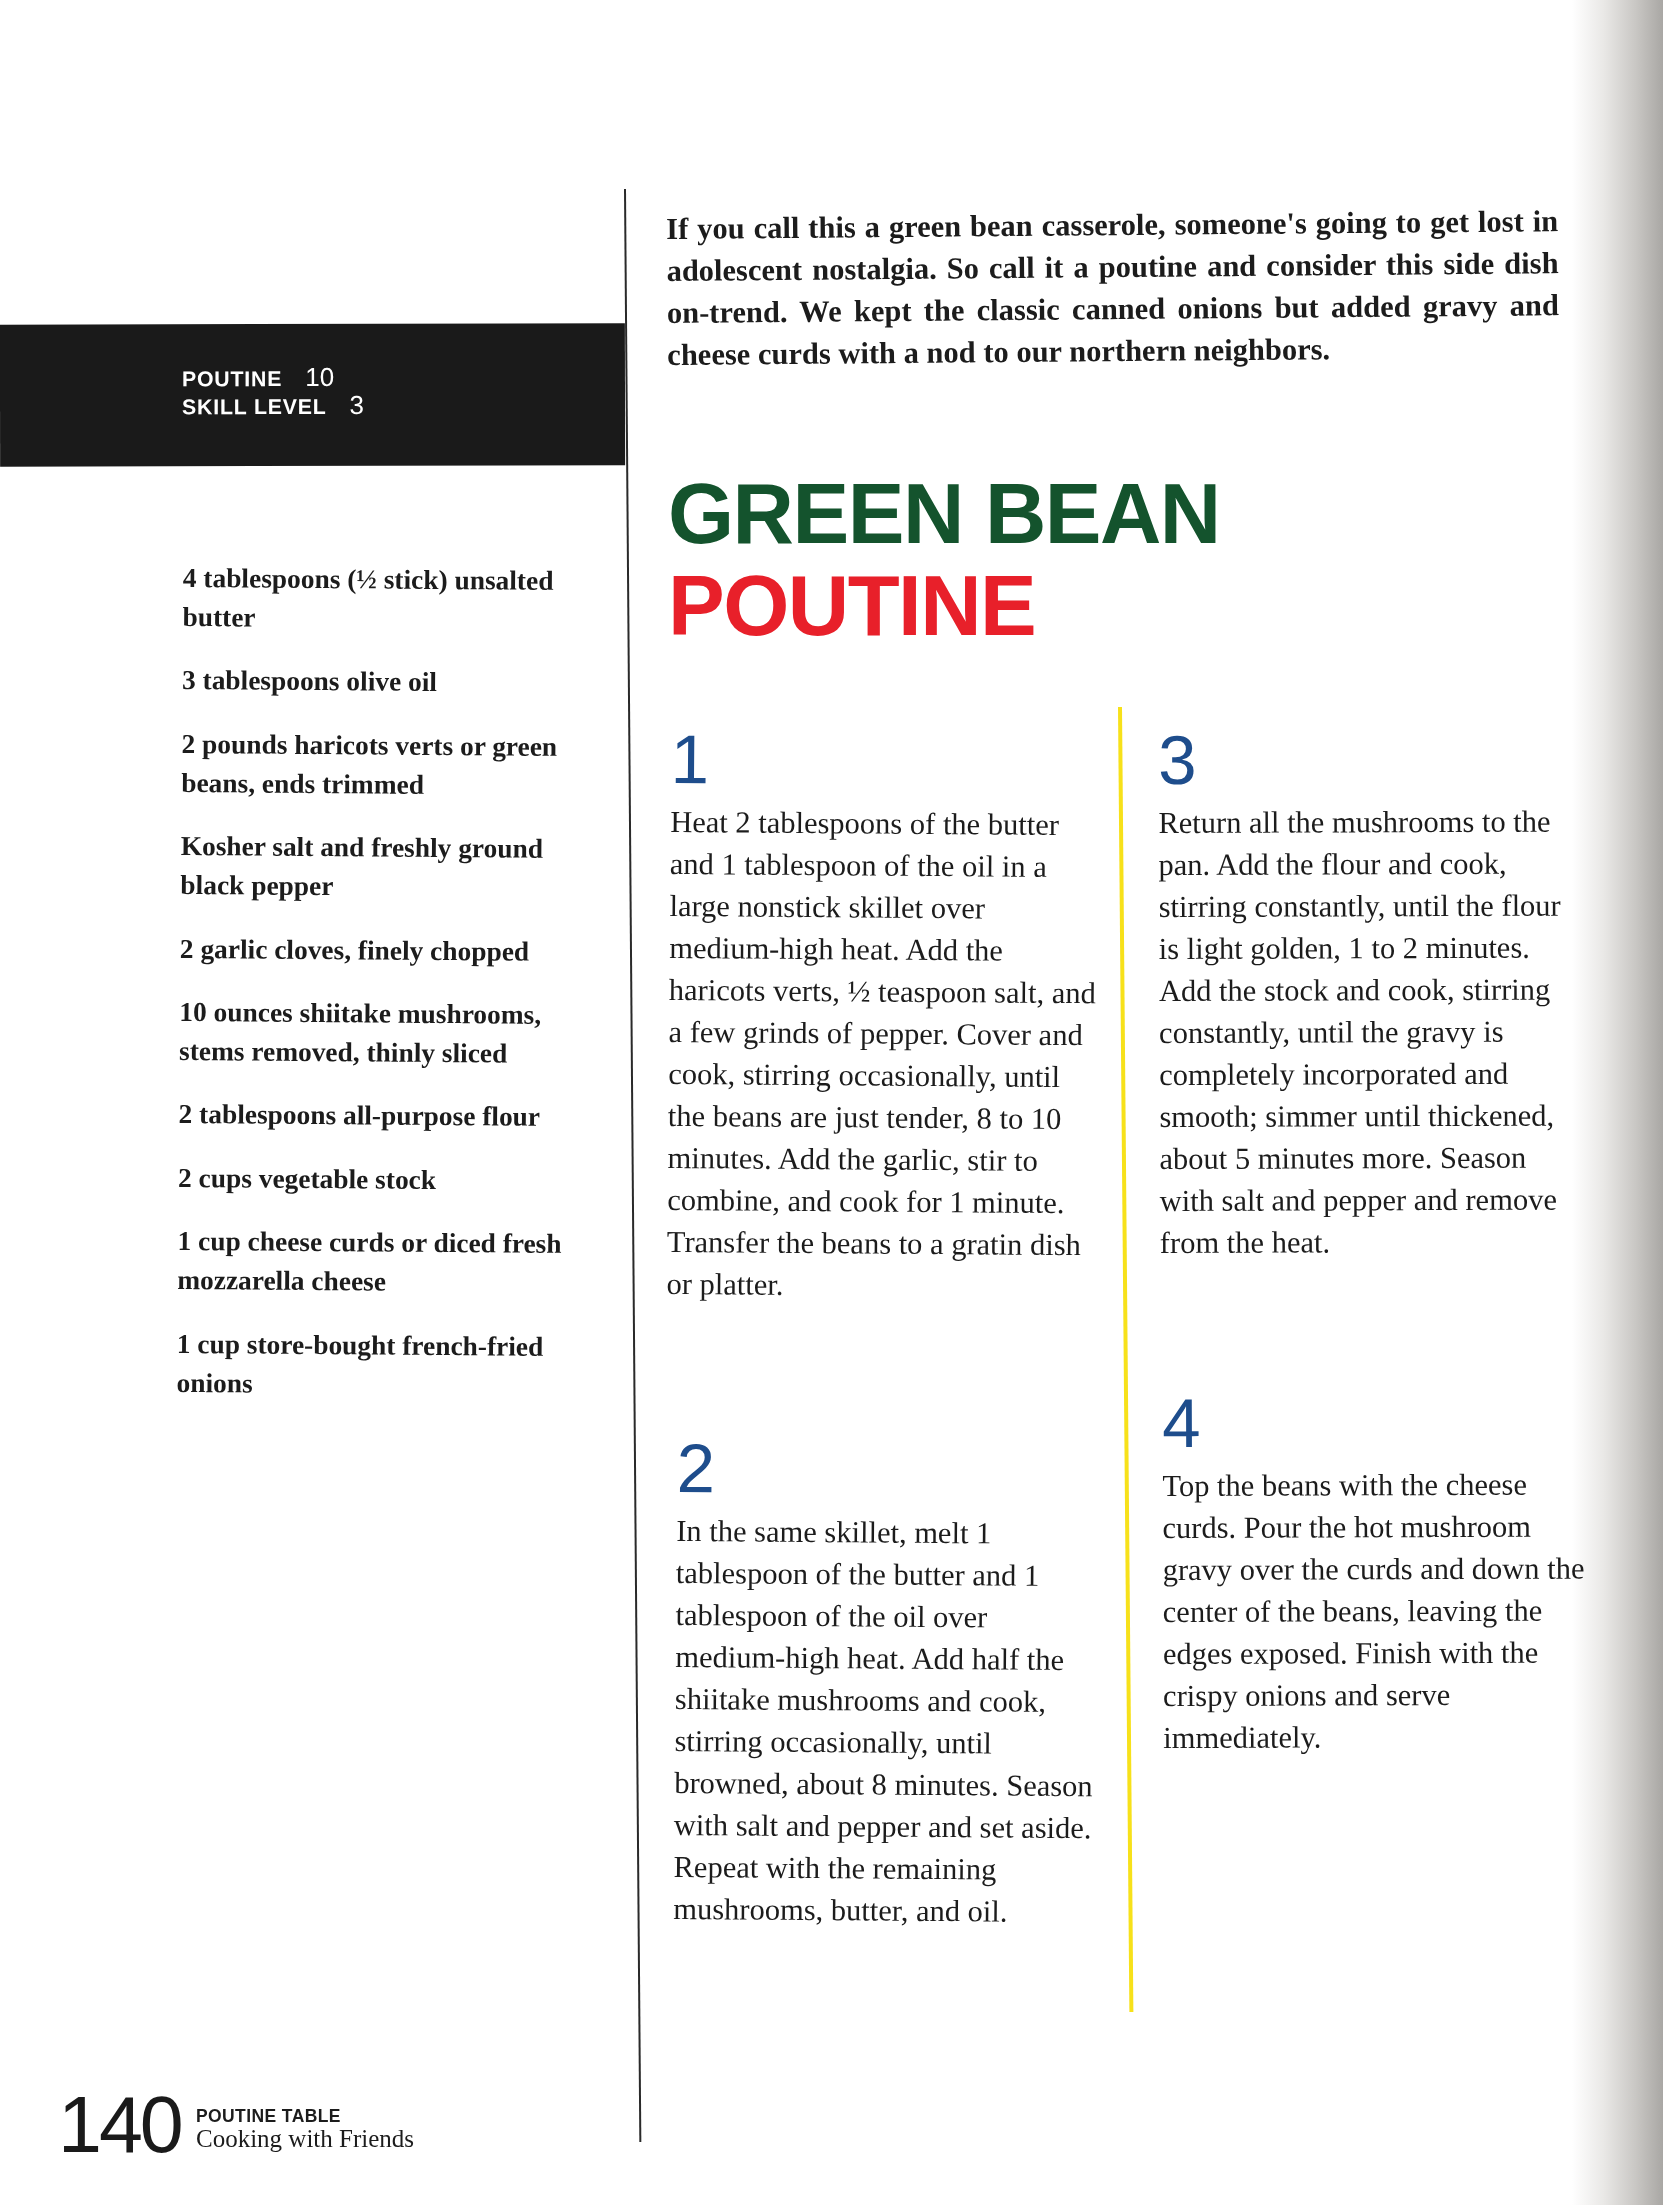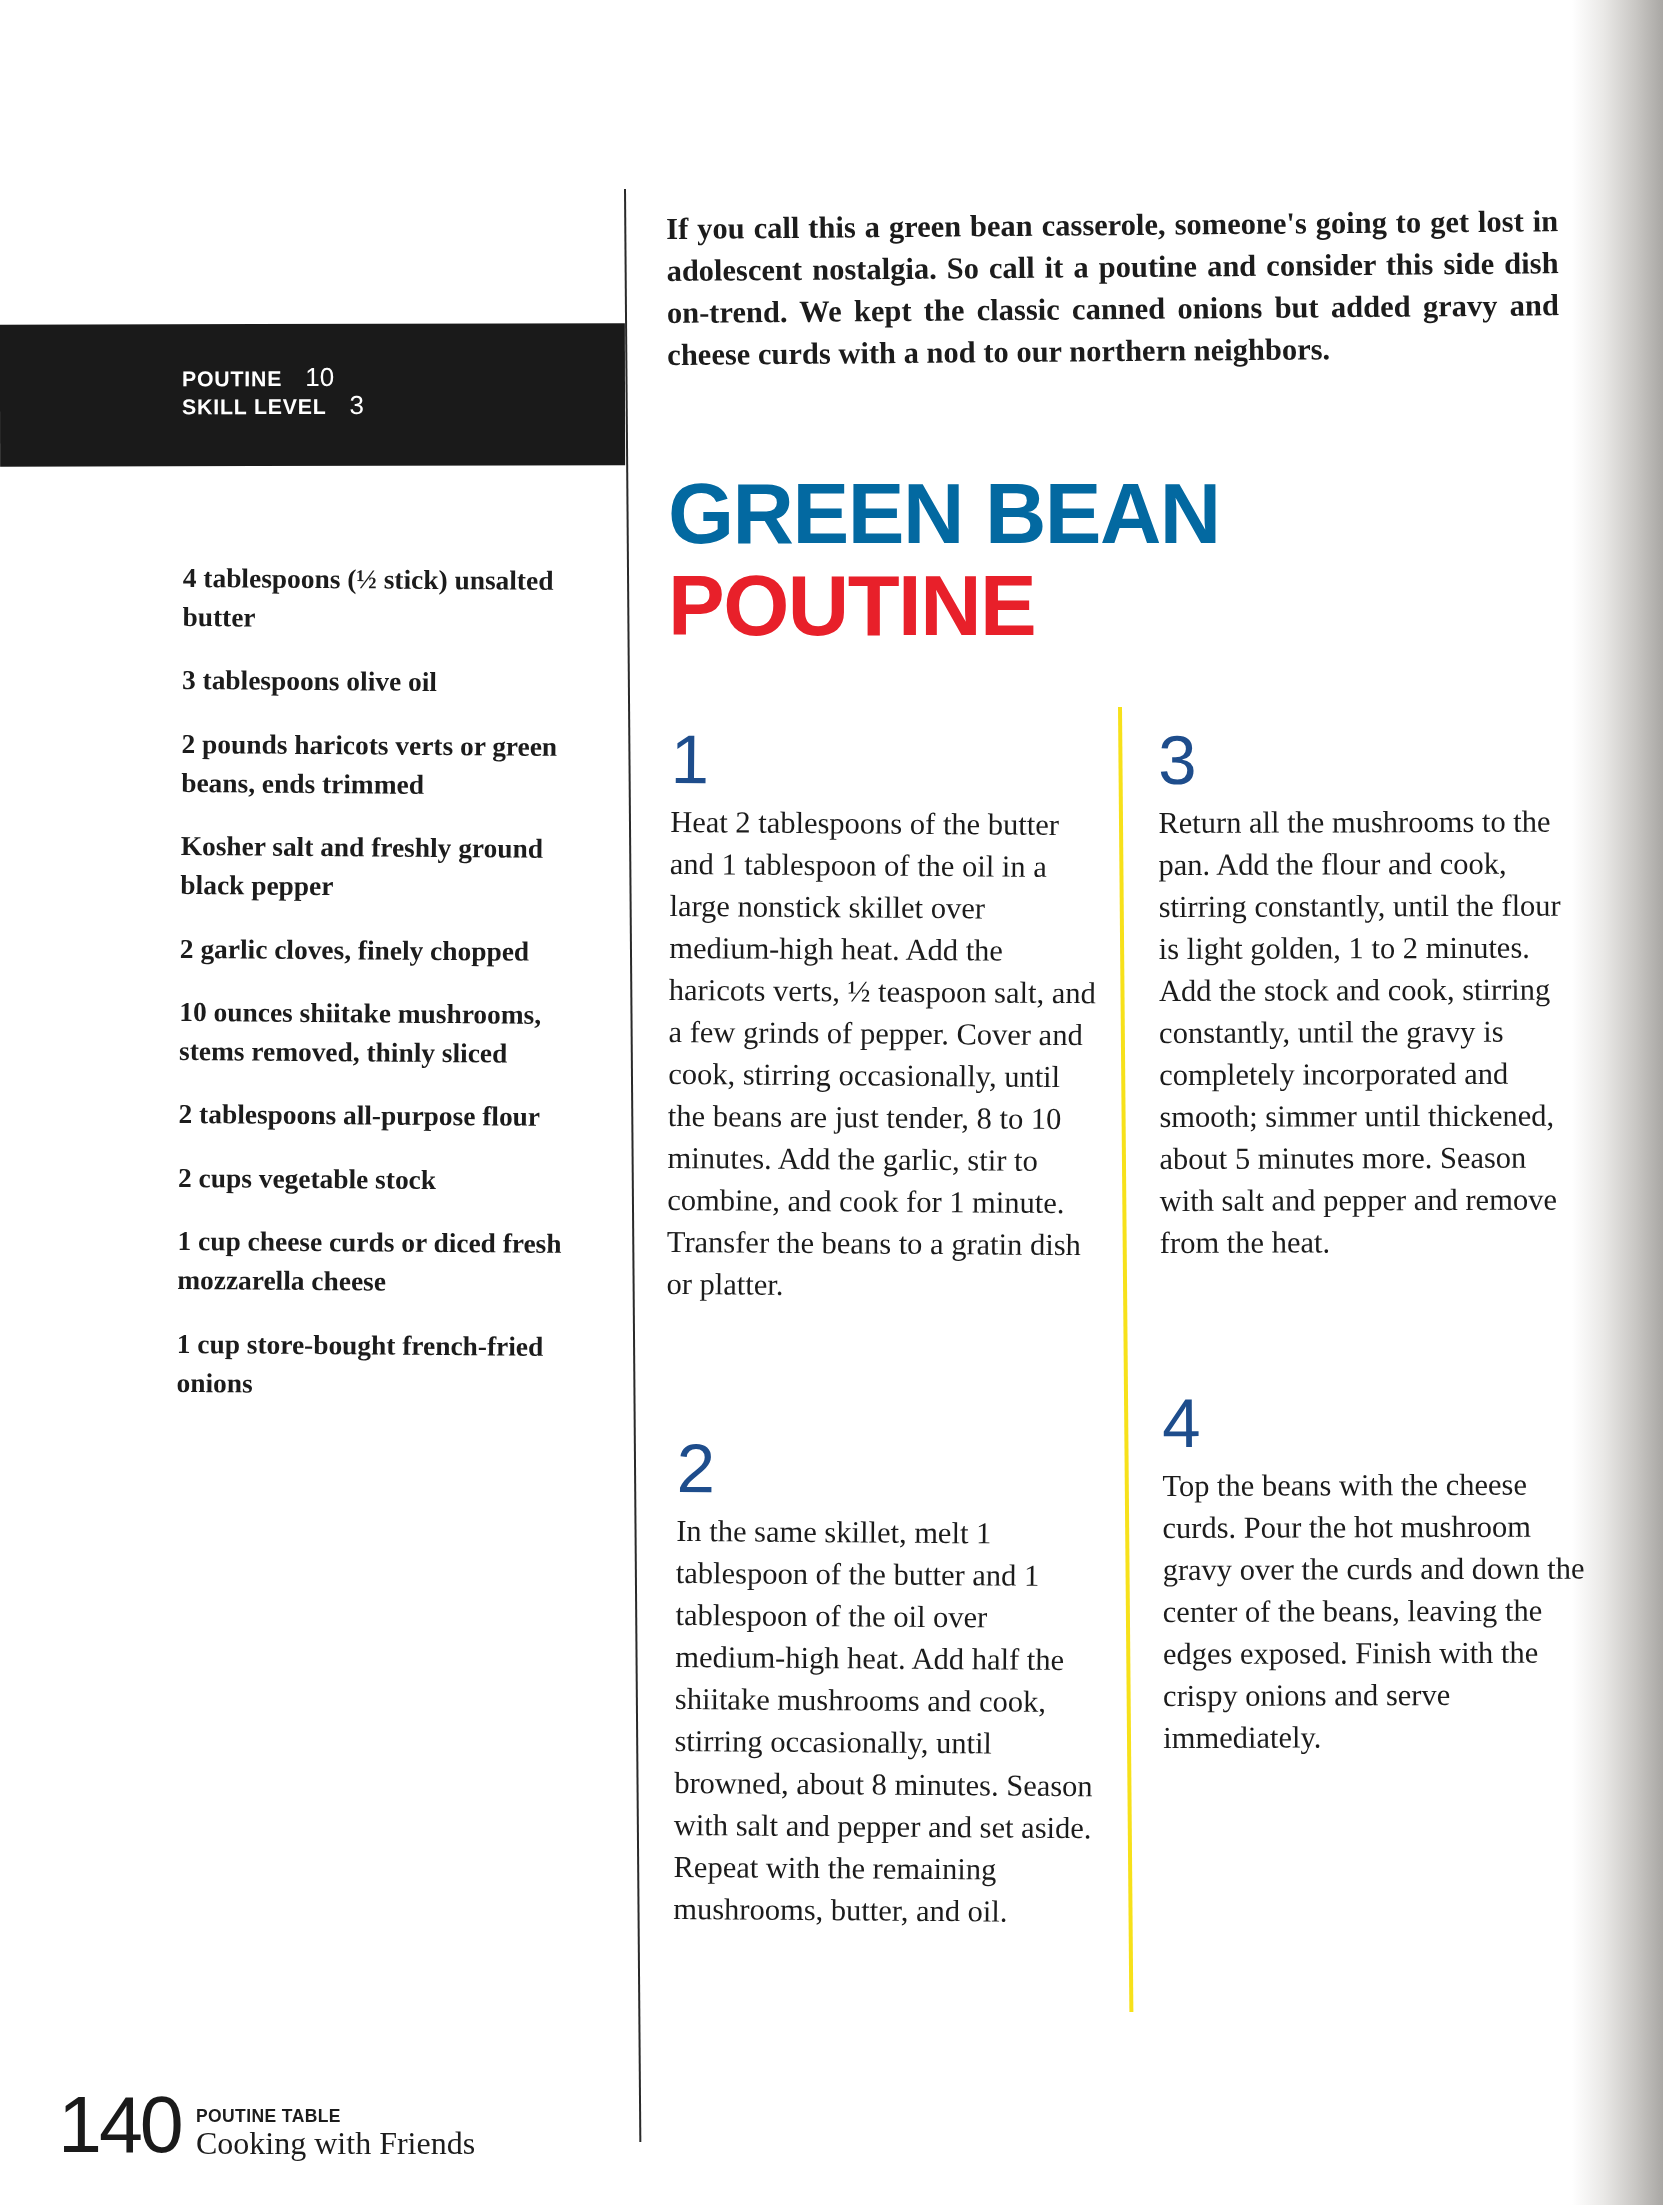--- a/index.html
+++ b/index.html
@@ -34,21 +34,21 @@
   .intro {
     position: absolute; left: 666px; top: 177px; width: 892px;
     font-weight: bold; font-size: 30.5px; line-height: 42px; text-align: justify;
     transform: rotate(-0.5deg); transform-origin: top left;
   }
   .title {
     position: absolute; left: 668px; top: 471px;
     font-family: "Liberation Sans", "DejaVu Sans", sans-serif; font-weight: bold;
     font-size: 85px; line-height: 85px; letter-spacing: -1.5px;
   }
-  .title .l1 { color: #0369a1; display: block; }
+  .title .l1 { color: #14532d; display: block; }
   .title .l2 { color: #e8202a; display: block; margin-top: 7px; }
   .ingredients {
     position: absolute; left: 183px; top: 559px; width: 427px;
     list-style: none; margin: 0; padding: 0;
     font-weight: bold; font-size: 27.4px; line-height: 39px;
     transform: rotate(0.45deg); transform-origin: top left;
   }
   .ingredients li { margin: 0 0 24.4px 0; }
   .step { position: absolute; width: 427px; font-size: 30.5px; line-height: 42px; }
   .step .num {
@@ -63,21 +63,21 @@
     position: absolute; left: 58px; top: 2085px;
     font-family: "Liberation Sans", "DejaVu Sans", sans-serif; font-weight: 100;
     font-size: 79px; line-height: 79px; color: #1a1a1a; letter-spacing: -3px;
   }
   .footer-brand {
     position: absolute; left: 196px; top: 2106px;
     font-family: "Liberation Sans", "DejaVu Sans", sans-serif; font-weight: bold;
     font-size: 17.5px; letter-spacing: 0.4px;
   }
   .footer-book {
-    position: absolute; left: 196px; top: 2125px; font-size: 32px;
+    position: absolute; left: 196px; top: 2125px; font-size: 25px;
   }
 </style>
 </head>
 <body>
 
 <div class="page-shadow"></div>
 <div class="divider-black"></div>
 <div class="divider-yellow"></div>
 
 <div class="meta-band">

